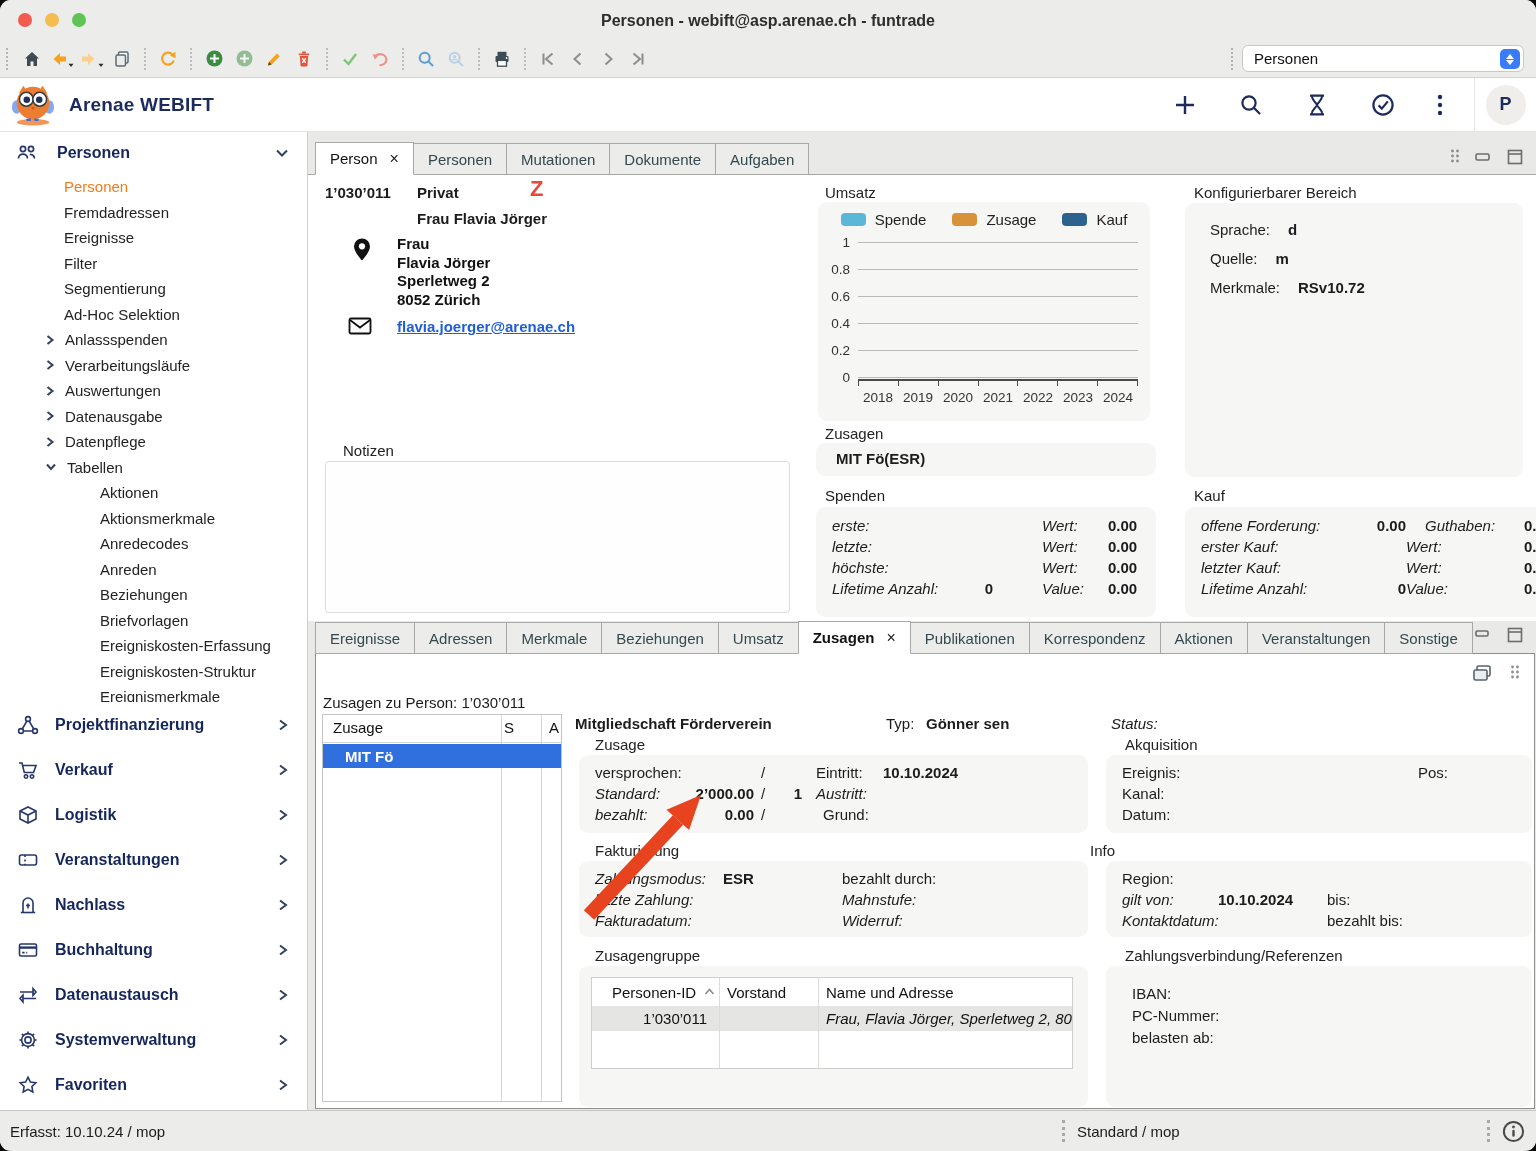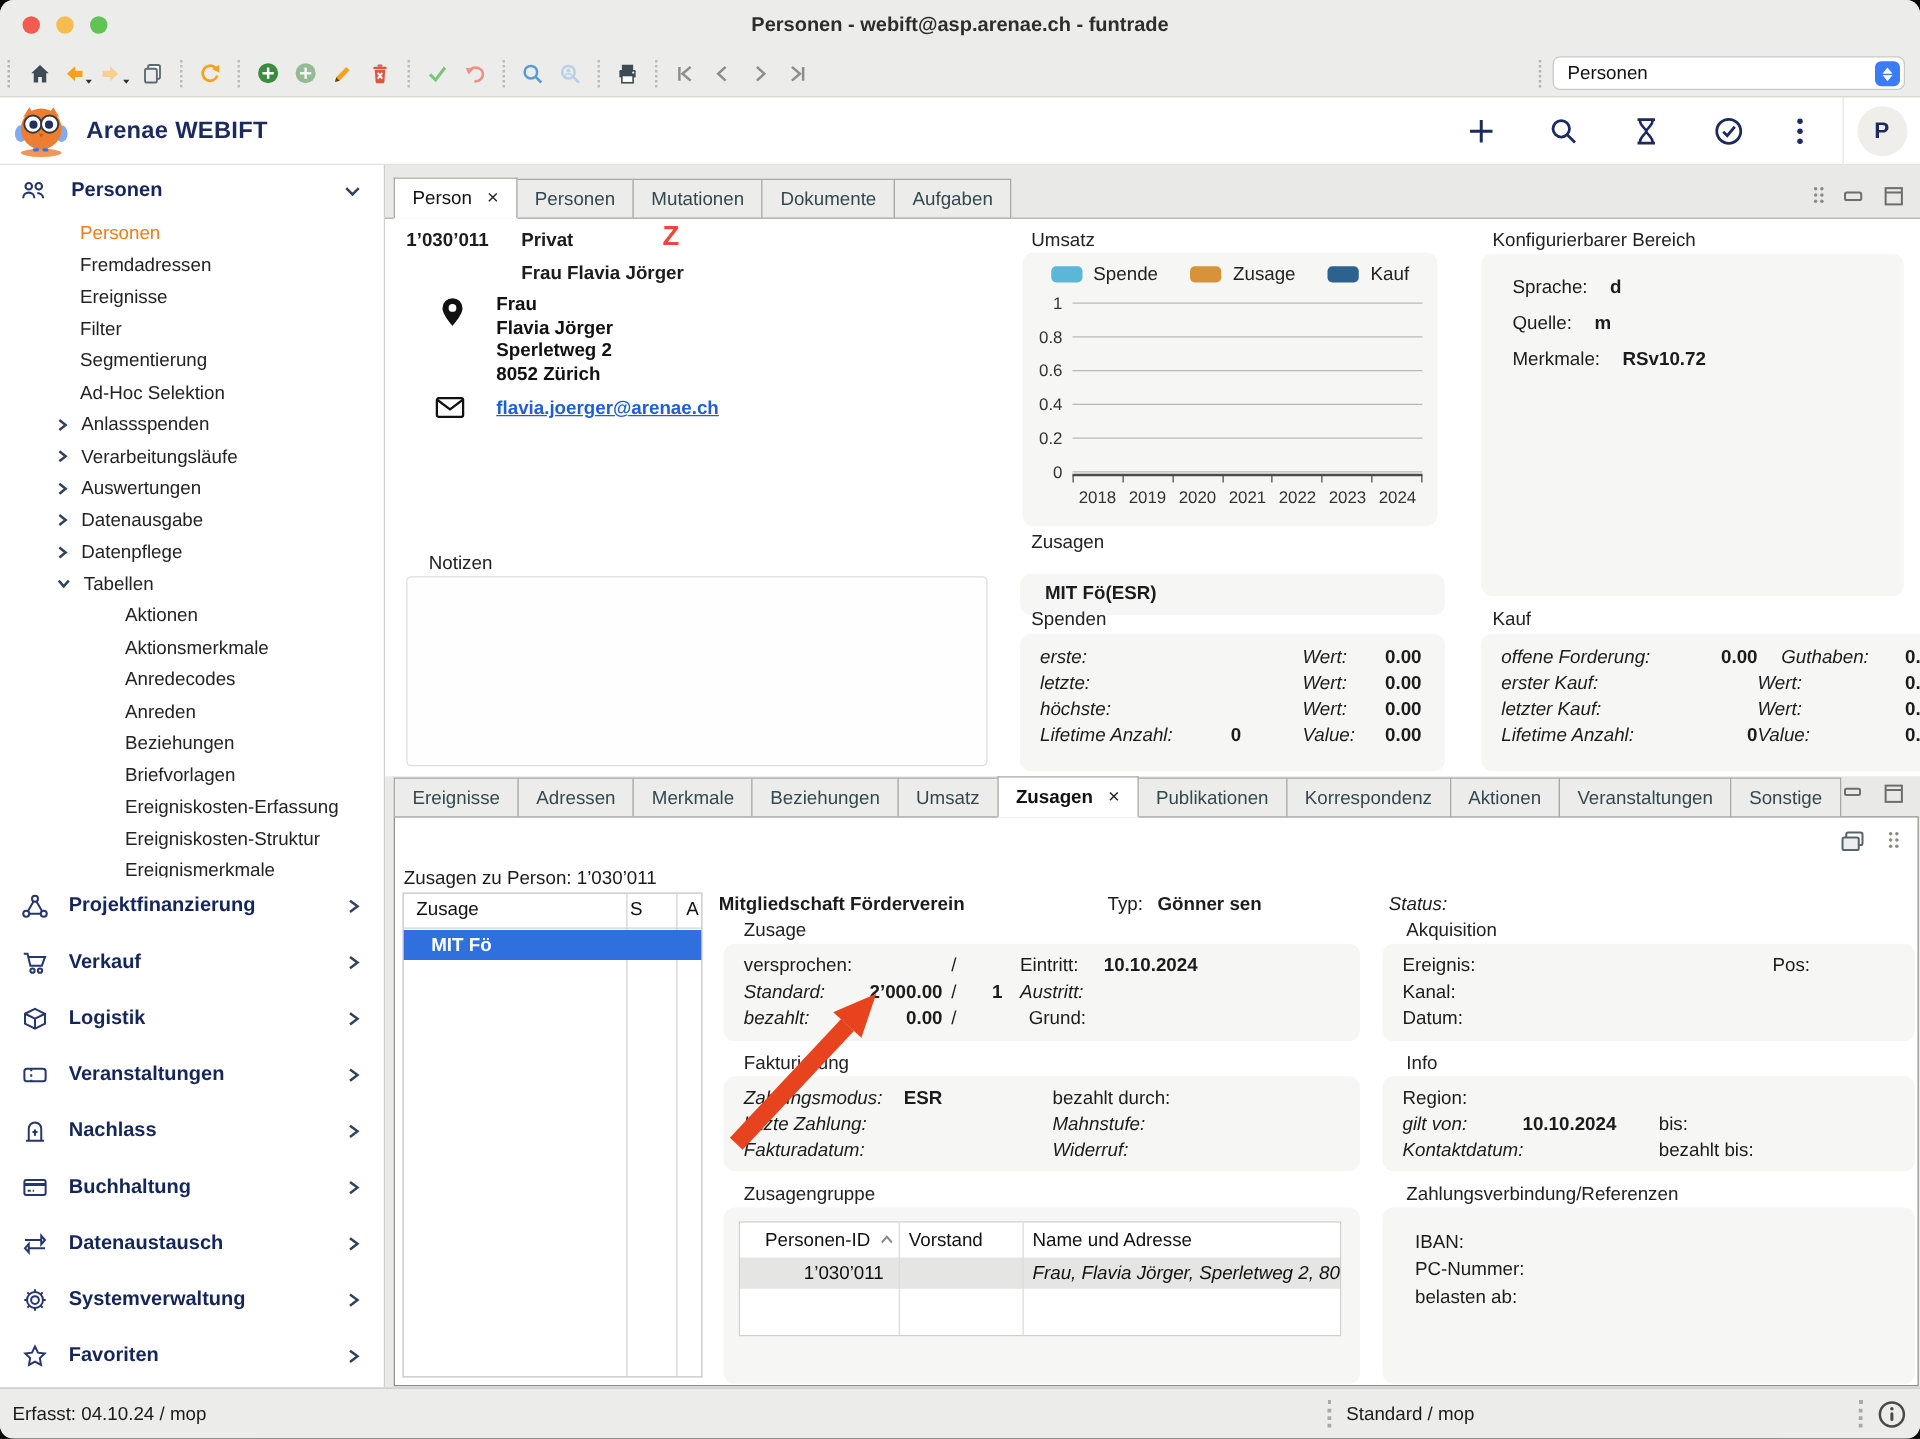--- a/index.html
+++ b/index.html
@@ -624,21 +624,21 @@
                 <span>2019</span>
                 <span>2020</span>
                 <span>2021</span>
                 <span>2022</span>
                 <span>2023</span>
                 <span>2024</span>
             </div>
           </div>
 
           <span class="seclabel" style="left:517px;top:250px">Zusagen</span>
-          <div class="gbox" style="left:508px;top:284px;width:340px;height:33px">
+          <div class="gbox" style="left:508px;top:268px;width:340px;height:33px">
             <span class="t b" style="left:20px;top:7px">MIT Fö(ESR)</span>
           </div>
 
           <span class="seclabel" style="left:517px;top:312px">Spenden</span>
           <div class="gbox" style="left:508px;top:332px;width:340px;height:110px;padding-top:8px">
             <div class="srow">
                 <span class="it">erste:</span>
                 <span class="mid b"></span>
                 <span class="l2 it">Wert:</span>
                 <span class="val b">0.00</span>
@@ -846,21 +846,21 @@
                 <span></span>
                 <span class="it">Mahnstufe:</span>
               </div>
             <div class="frow">
                 <span class="it">Fakturadatum:</span>
                 <span></span>
                 <span class="it">Widerruf:</span>
               </div>
           </div>
 
-          <span class="seclabel" style="left:809px;top:188px">Info</span>
+          <span class="seclabel" style="left:774px;top:188px">Info</span>
           <div class="gbox" style="left:790px;top:207px;width:426px;height:76px;padding-top:7px">
             <div class="irow">
                 <span>Region:</span>
                 <span></span>
                 <span></span>
               </div>
             <div class="irow">
                 <span class="it">gilt von:</span>
                 <span class="b">10.10.2024</span>
                 <span>bis:</span>
@@ -910,21 +910,21 @@
           <svg class="ab" style="left:0;top:0;pointer-events:none" width="1220" height="456" viewBox="0 0 1220 456">
             <line x1="273" y1="261" x2="362" y2="166" stroke-width="14" style="stroke: rgb(232, 67, 31);"></line>
             <polygon points="385,141 373.1,176.1 350.5,155.7" style="fill: rgb(232, 67, 31);"></polygon>
           </svg>
         </div>
       </div>
     </div>
   </div>
 
   <div class="statusbar">
-    <span class="sb-text" style="left:10px">Erfasst: 04.10.24 / mop</span>
+    <span class="sb-text" style="left:10px">Erfasst: 10.10.24 / mop</span>
     <span class="sb-handle" style="left:1062px"></span>
     <span class="sb-text" style="left:1077px">Standard / mop</span>
     <span class="sb-handle" style="left:1487px"></span>
     <svg class="ab" style="left:1502px;top:9px" width="23" height="23">
       <circle cx="11.5" cy="11.5" r="9.6" fill="none" stroke="#4a4a48" stroke-width="2"></circle>
       <circle cx="11.5" cy="7" r="1.4" fill="#4a4a48"></circle>
       <rect x="10.3" y="9.8" width="2.4" height="7" rx="1.2" fill="#4a4a48"></rect>
     </svg>
   </div>
 </div>

